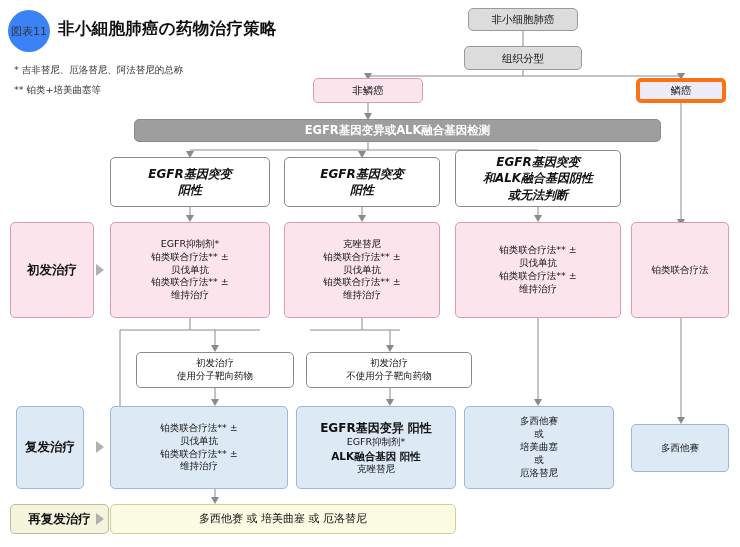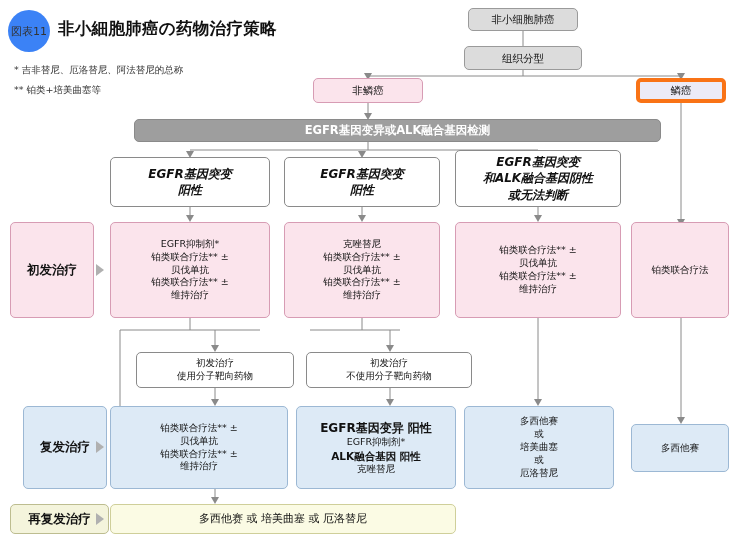--- a/index.html
+++ b/index.html
@@ -273,21 +273,21 @@
 
   <div class="node white-box sm" style="left:136px; top:352px; width:158px; height:36px;">
     <span class="line">初发治疗</span>
     <span class="line">使用分子靶向药物</span>
   </div>
   <div class="node white-box sm" style="left:306px; top:352px; width:166px; height:36px;">
     <span class="line">初发治疗</span>
     <span class="line">不使用分子靶向药物</span>
   </div>
 
-  <div class="node blue-label" style="left:23px; top:406px; width:84px; height:83px;">
+  <div class="node blue-label" style="left:16px; top:406px; width:68px; height:83px;">
     <span class="line">复发治疗</span>
   </div>
   <div class="tri" style="left:96px; top:441px;"></div>
 
   <div class="node blue-box sm" style="left:110px; top:406px; width:178px; height:83px;">
     <span class="line">铂类联合疗法**  ±</span>
     <span class="line">贝伐单抗</span>
     <span class="line">铂类联合疗法**  ±</span>
     <span class="line">维持治疗</span>
   </div>

